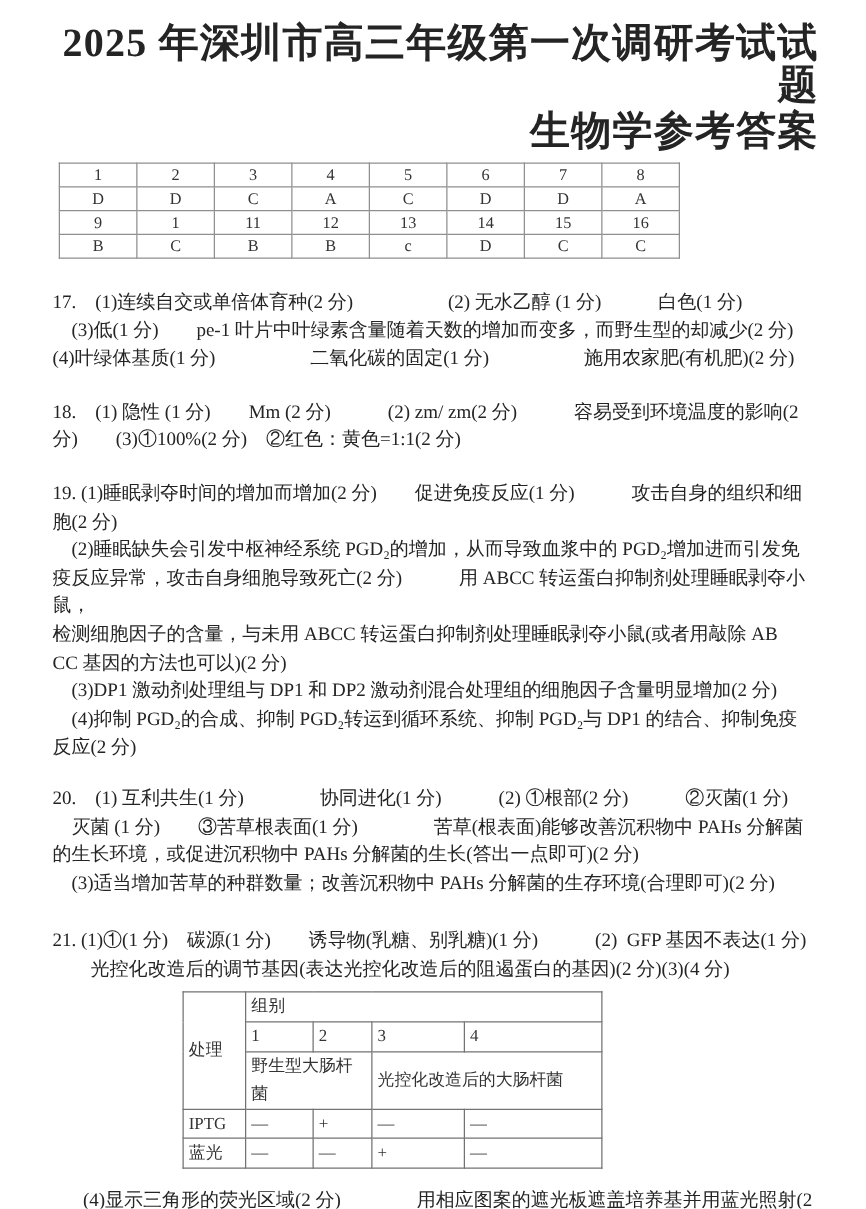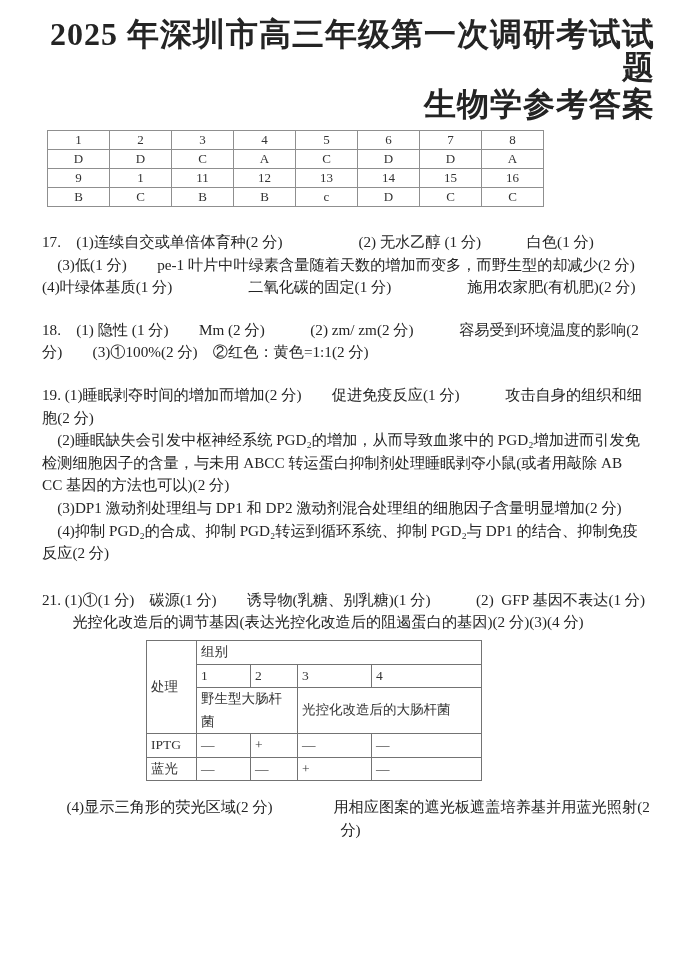--- a/index.html
+++ b/index.html
@@ -120,27 +120,34 @@
 
   <div class="block mt-q18">
     <div class="line">18.　(1) 隐性 (1 分)　　Mm (2 分)　　　(2) zm/ zm(2 分)　　　容易受到环境温度的影响(2</div>
     <div class="line">分)　　(3)①100%(2 分)　②红色：黄色=1:1(2 分)</div>
   </div>
 
   <div class="block mt-q19">
     <div class="line">19. (1)睡眠剥夺时间的增加而增加(2 分)　　促进免疫反应(1 分)　　　攻击自身的组织和细</div>
     <div class="line">胞(2 分)</div>
     <div class="line">　(2)睡眠缺失会引发中枢神经系统 PGD₂的增加，从而导致血浆中的 PGD₂增加进而引发免</div>
+    <div class="line">疫反应异常，攻击自身细胞导致死亡(2 分)　　　用 ABCC 转运蛋白抑制剂处理睡眠剥夺小鼠，</div>
     <div class="line">检测细胞因子的含量，与未用 ABCC 转运蛋白抑制剂处理睡眠剥夺小鼠(或者用敲除 AB</div>
     <div class="line">CC 基因的方法也可以)(2 分)</div>
     <div class="line">　(3)DP1 激动剂处理组与 DP1 和 DP2 激动剂混合处理组的细胞因子含量明显增加(2 分)</div>
     <div class="line">　(4)抑制 PGD₂的合成、抑制 PGD₂转运到循环系统、抑制 PGD₂与 DP1 的结合、抑制免疫</div>
     <div class="line">反应(2 分)</div>
   </div>
 
+  <div class="block mt-q20">
+    <div class="line">20.　(1) 互利共生(1 分)　　　　协同进化(1 分)　　　(2) ①根部(2 分)　　　②灭菌(1 分)</div>
+    <div class="line">　灭菌 (1 分)　　③苦草根表面(1 分)　　　　苦草(根表面)能够改善沉积物中 PAHs 分解菌</div>
+    <div class="line">的生长环境，或促进沉积物中 PAHs 分解菌的生长(答出一点即可)(2 分)</div>
+    <div class="line">　(3)适当增加苦草的种群数量；改善沉积物中 PAHs 分解菌的生存环境(合理即可)(2 分)</div>
+  </div>
 
   <div class="block mt-q21">
     <div class="line">21. (1)①(1 分)　碳源(1 分)　　诱导物(乳糖、别乳糖)(1 分)　　　(2)  GFP 基因不表达(1 分)</div>
     <div class="line">　　光控化改造后的调节基因(表达光控化改造后的阻遏蛋白的基因)(2 分)(3)(4 分)</div>
 
     <table class="grouptable">
       <colgroup>
         <col style="width:50px">
           <col style="width:54px">
           <col style="width:47px">

